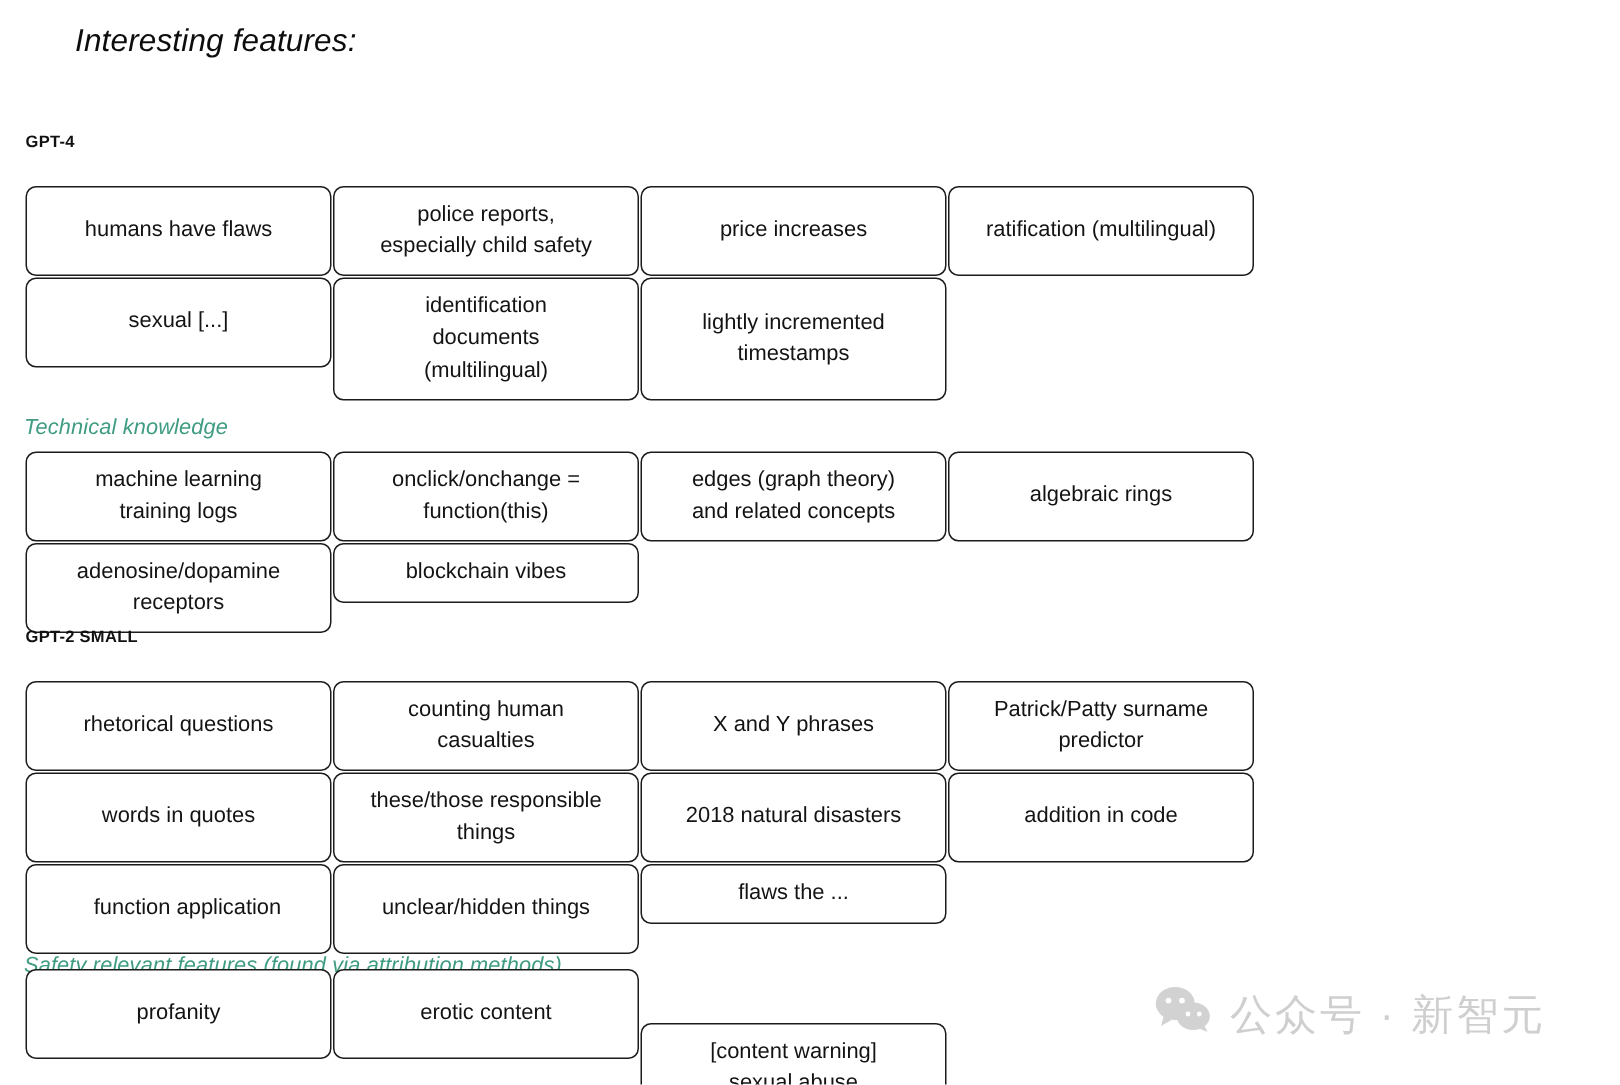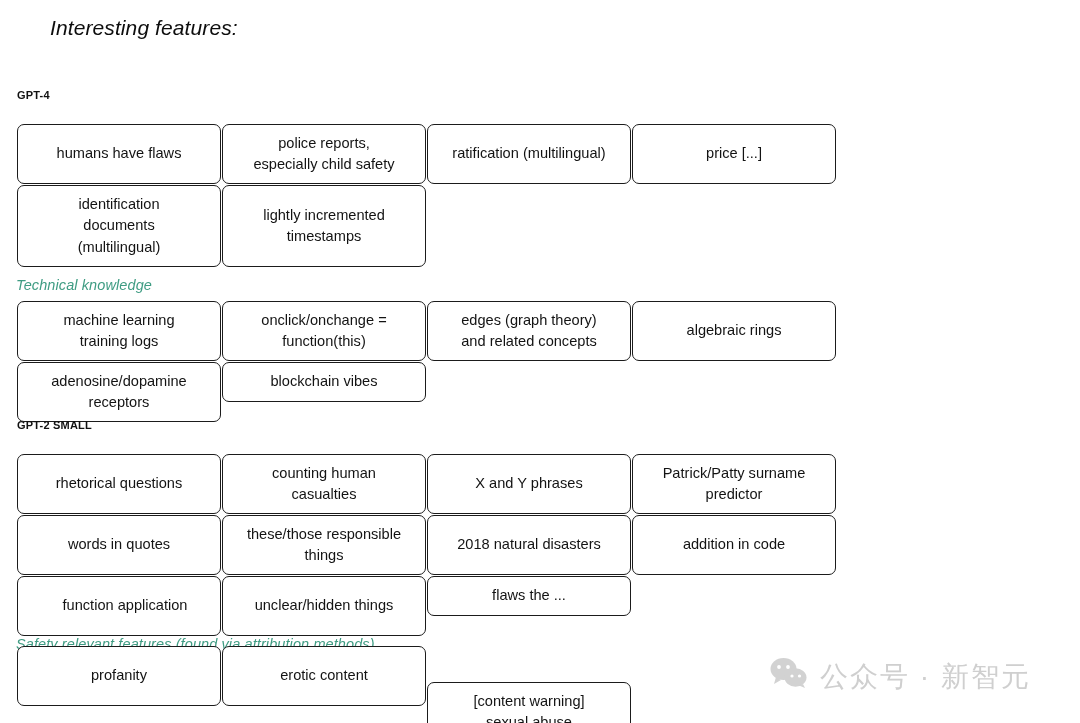--- a/index.html
+++ b/index.html
@@ -119,24 +119,27 @@
   <div class="model-heading" id="model-heading-gpt4">GPT-4</div>
 
   <div class="feature-grid" id="grid-gpt4-general">
       <div class="feature-box h1" style="height: 60px;">
         <span>humans have flaws</span>
       </div>
       <div class="feature-box h2" style="height: 60px;">
         <span>police reports,<br>especially child safety</span>
       </div>
       <div class="feature-box h1" style="height: 60px;">
+        <span>price increases</span>
+      </div>
+      <div class="feature-box h1" style="height: 60px;">
         <span>ratification (multilingual)</span>
       </div>
       <div class="feature-box h1" style="height: 60px;">
-        <span>price [...]</span>
+        <span>sexual [...]</span>
       </div>
       <div class="feature-box h3" style="height: 82px;">
         <span>identification<br>documents<br>(multilingual)</span>
       </div>
       <div class="feature-box h2" style="height: 82px;">
         <span>lightly incremented<br>timestamps</span>
       </div>
     </div>
 
   <div class="section-label" id="section-label-technical">Technical knowledge</div>

